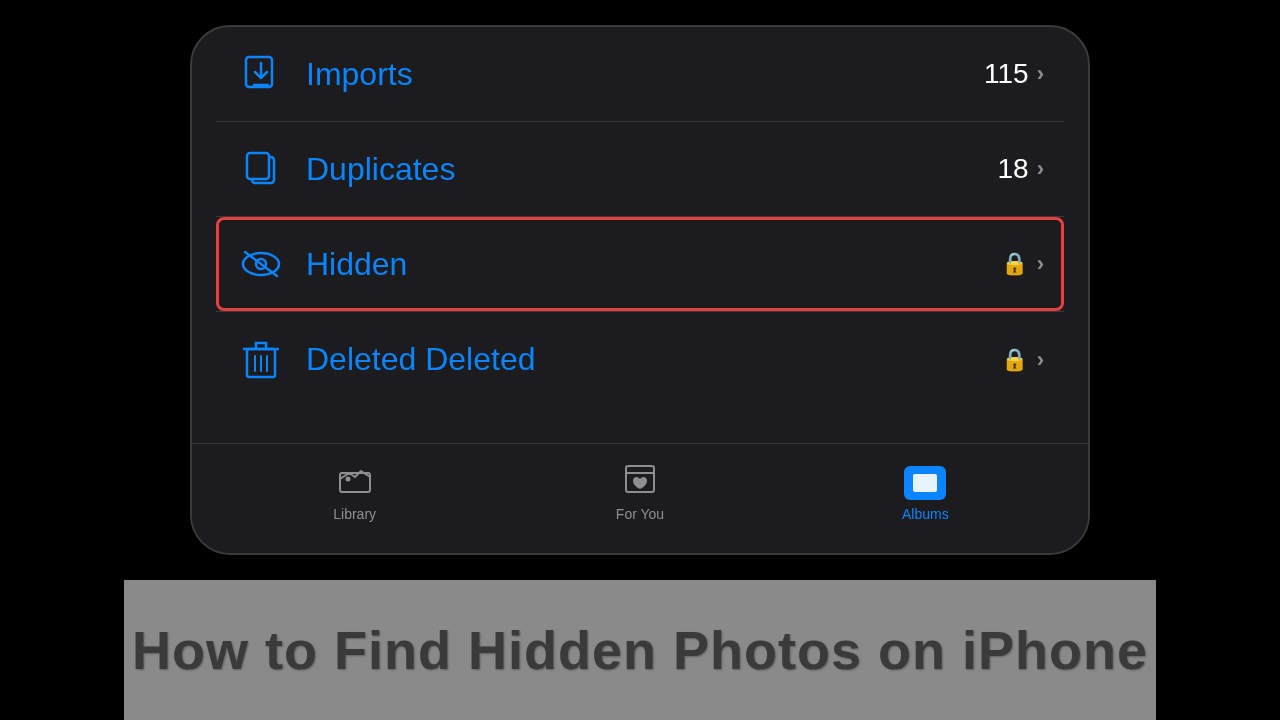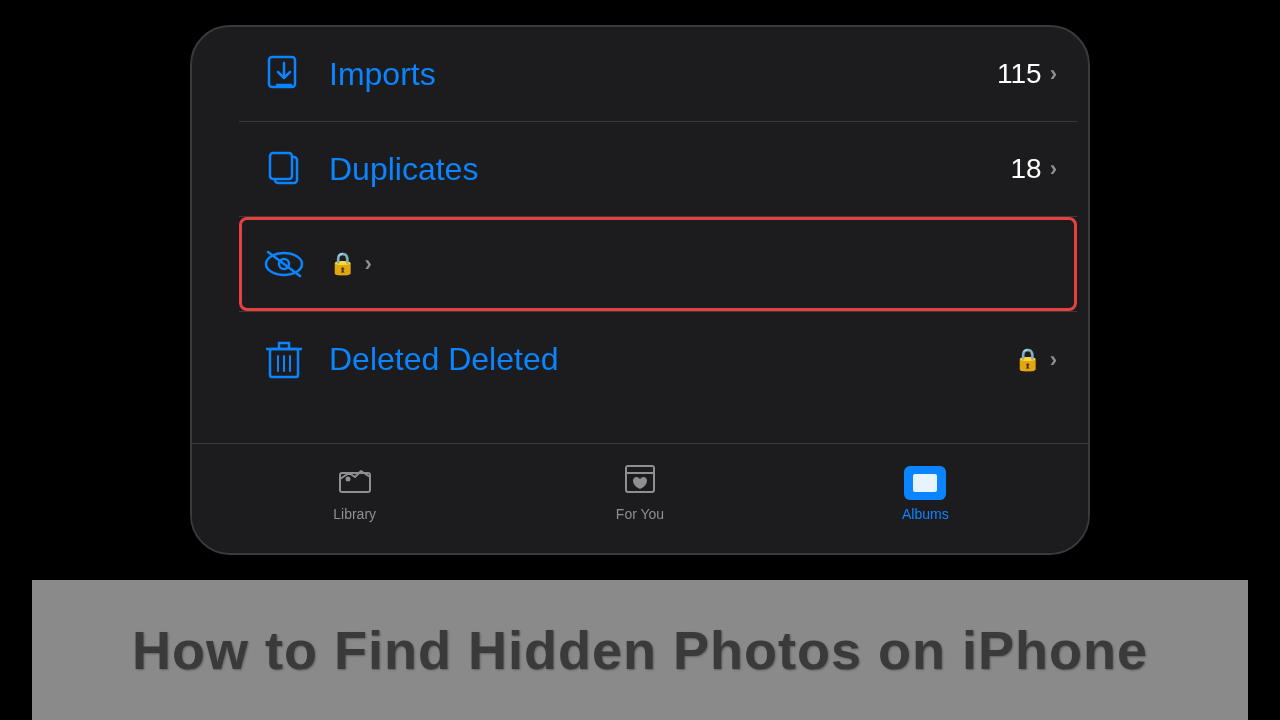--- a/index.html
+++ b/index.html
@@ -33,22 +33,21 @@
       display: flex;
       flex-direction: column;
       overflow: hidden;
       position: relative;
     }
 
     .list-container {
       flex: 1;
       display: flex;
       flex-direction: column;
-      padding: 0 11px;
-      margin-left: 36px;
+      padding: 0 24px;
     }
 
     .list-item {
       display: flex;
       align-items: center;
       padding: 0 20px;
       height: 95px;
       border-bottom: 1px solid #3a3a3c;
       position: relative;
       cursor: pointer;
@@ -158,21 +157,21 @@
       height: 34px;
       background: #0a84ff;
       border-radius: 6px;
       display: flex;
       align-items: center;
       justify-content: center;
     }
 
     
     .caption-bar {
-      width: 1216px;
+      width: 1032px;
       height: 140px;
       background: #8a8a8a;
       display: flex;
       align-items: center;
       justify-content: center;
     }
 
     .caption-text {
       font-size: 54px;
       font-weight: 900;
@@ -221,20 +220,21 @@
       <div class="list-item hidden-row">
         <div class="hidden-highlight"></div>
         <div class="item-icon">
           <svg width="42" height="30" viewBox="0 0 42 30" fill="none">
 
             <ellipse cx="21" cy="15" rx="18" ry="11" stroke="#0a84ff" stroke-width="2.5" fill="none"></ellipse>
             <circle cx="21" cy="15" r="5" stroke="#0a84ff" stroke-width="2.5" fill="none"></circle>
             <line x1="5" y1="3" x2="37" y2="27" stroke="#0a84ff" stroke-width="2.5" stroke-linecap="round"></line>
           </svg>
         </div>
+        <div class="item-label">Hidden</div>
         <div class="item-right">
           <span class="item-lock">🔒</span>
           <span class="item-chevron">›</span>
         </div>
       </div>
 
       <div class="list-item">
         <div class="item-icon">
           <svg width="36" height="40" viewBox="0 0 36 40" fill="none">
             <rect x="4" y="9" width="28" height="28" rx="2" stroke="#0a84ff" stroke-width="2.5" fill="none"></rect>

